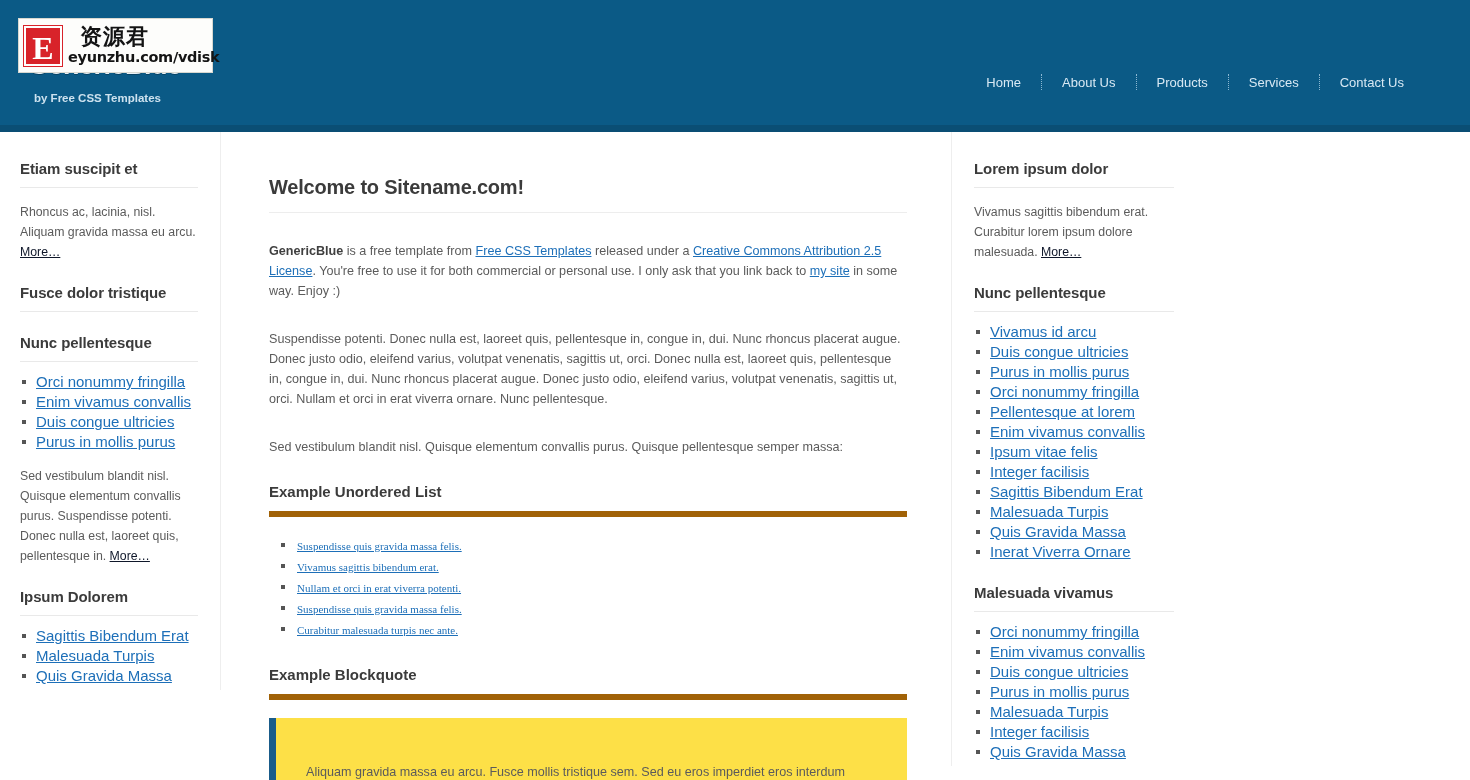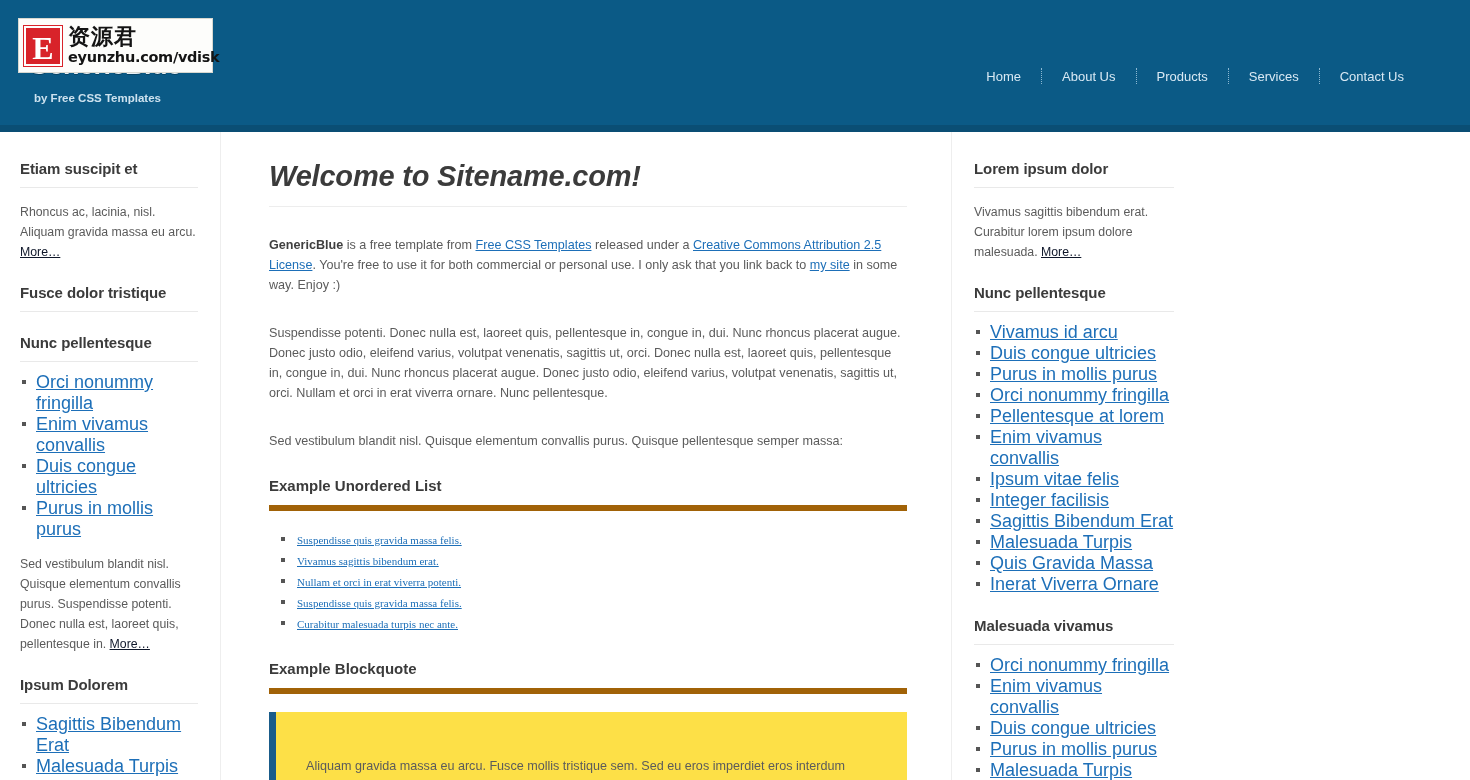--- a/index.html
+++ b/index.html
@@ -76,36 +76,37 @@
     flex: 0 0 auto;
   }
   #watermark .wm-text { margin-left: 6px; line-height: 1; }
   #watermark .wm-cjk {
     font-family: "DejaVu Sans", sans-serif;
     font-size: 22px;
     font-weight: bold;
     color: #141414;
     letter-spacing: 1px;
     display: block;
+    margin-left: 12px;
   }
   #watermark .wm-url {
     display: block;
     font-family: "DejaVu Sans", sans-serif;
     font-size: 14.5px;
     font-weight: bold;
     color: #141414;
     margin-top: 2px;
     letter-spacing: -0.3px;
   }
 
   
   #menu {
     position: absolute;
     right: 46px;
-    top: 68px;
+    top: 74px;
     display: flex;
     align-items: center;
   }
   #menu .mi {
     color: #d9e9f4;
     font-size: 13px;
     padding: 0 20px;
     text-decoration: none;
     cursor: pointer;
     white-space: nowrap;
@@ -168,42 +169,41 @@
     line-height: 20px;
   }
   .sbox ul li::before {
     content: "";
     position: absolute;
     left: 2px; top: 8px;
     width: 4px; height: 4px;
     background: #555555;
   }
   .sbox ul li a {
-    font-size: 18px;
+    font-size: 15px;
     color: #1d6fb8;
     text-decoration: underline;
     cursor: pointer;
   }
   a.more {
     color: #0f172a;
     text-decoration: underline;
     cursor: pointer;
   }
   .sbox-gap { height: 18px; }
 
   
   #content h1.title {
-    margin: 0 0 6px 0;
+    margin: 16px 0 6px 0;
     padding: 0 0 13px 0;
-    font-size: 29px;
+    font-size: 20px;
     font-weight: bold;
     color: #3b3b3b;
     border-bottom: 1px solid #ededed;
     letter-spacing: -0.2px;
-    font-style: italic;
   }
   #content h2.sub {
     margin: 26px 0 3px 0;
     padding: 0 0 11px 0;
     font-size: 15px;
     font-weight: bold;
     color: #3b3b3b;
     border-bottom: 6px solid #a16207;
   }
   #content p {

